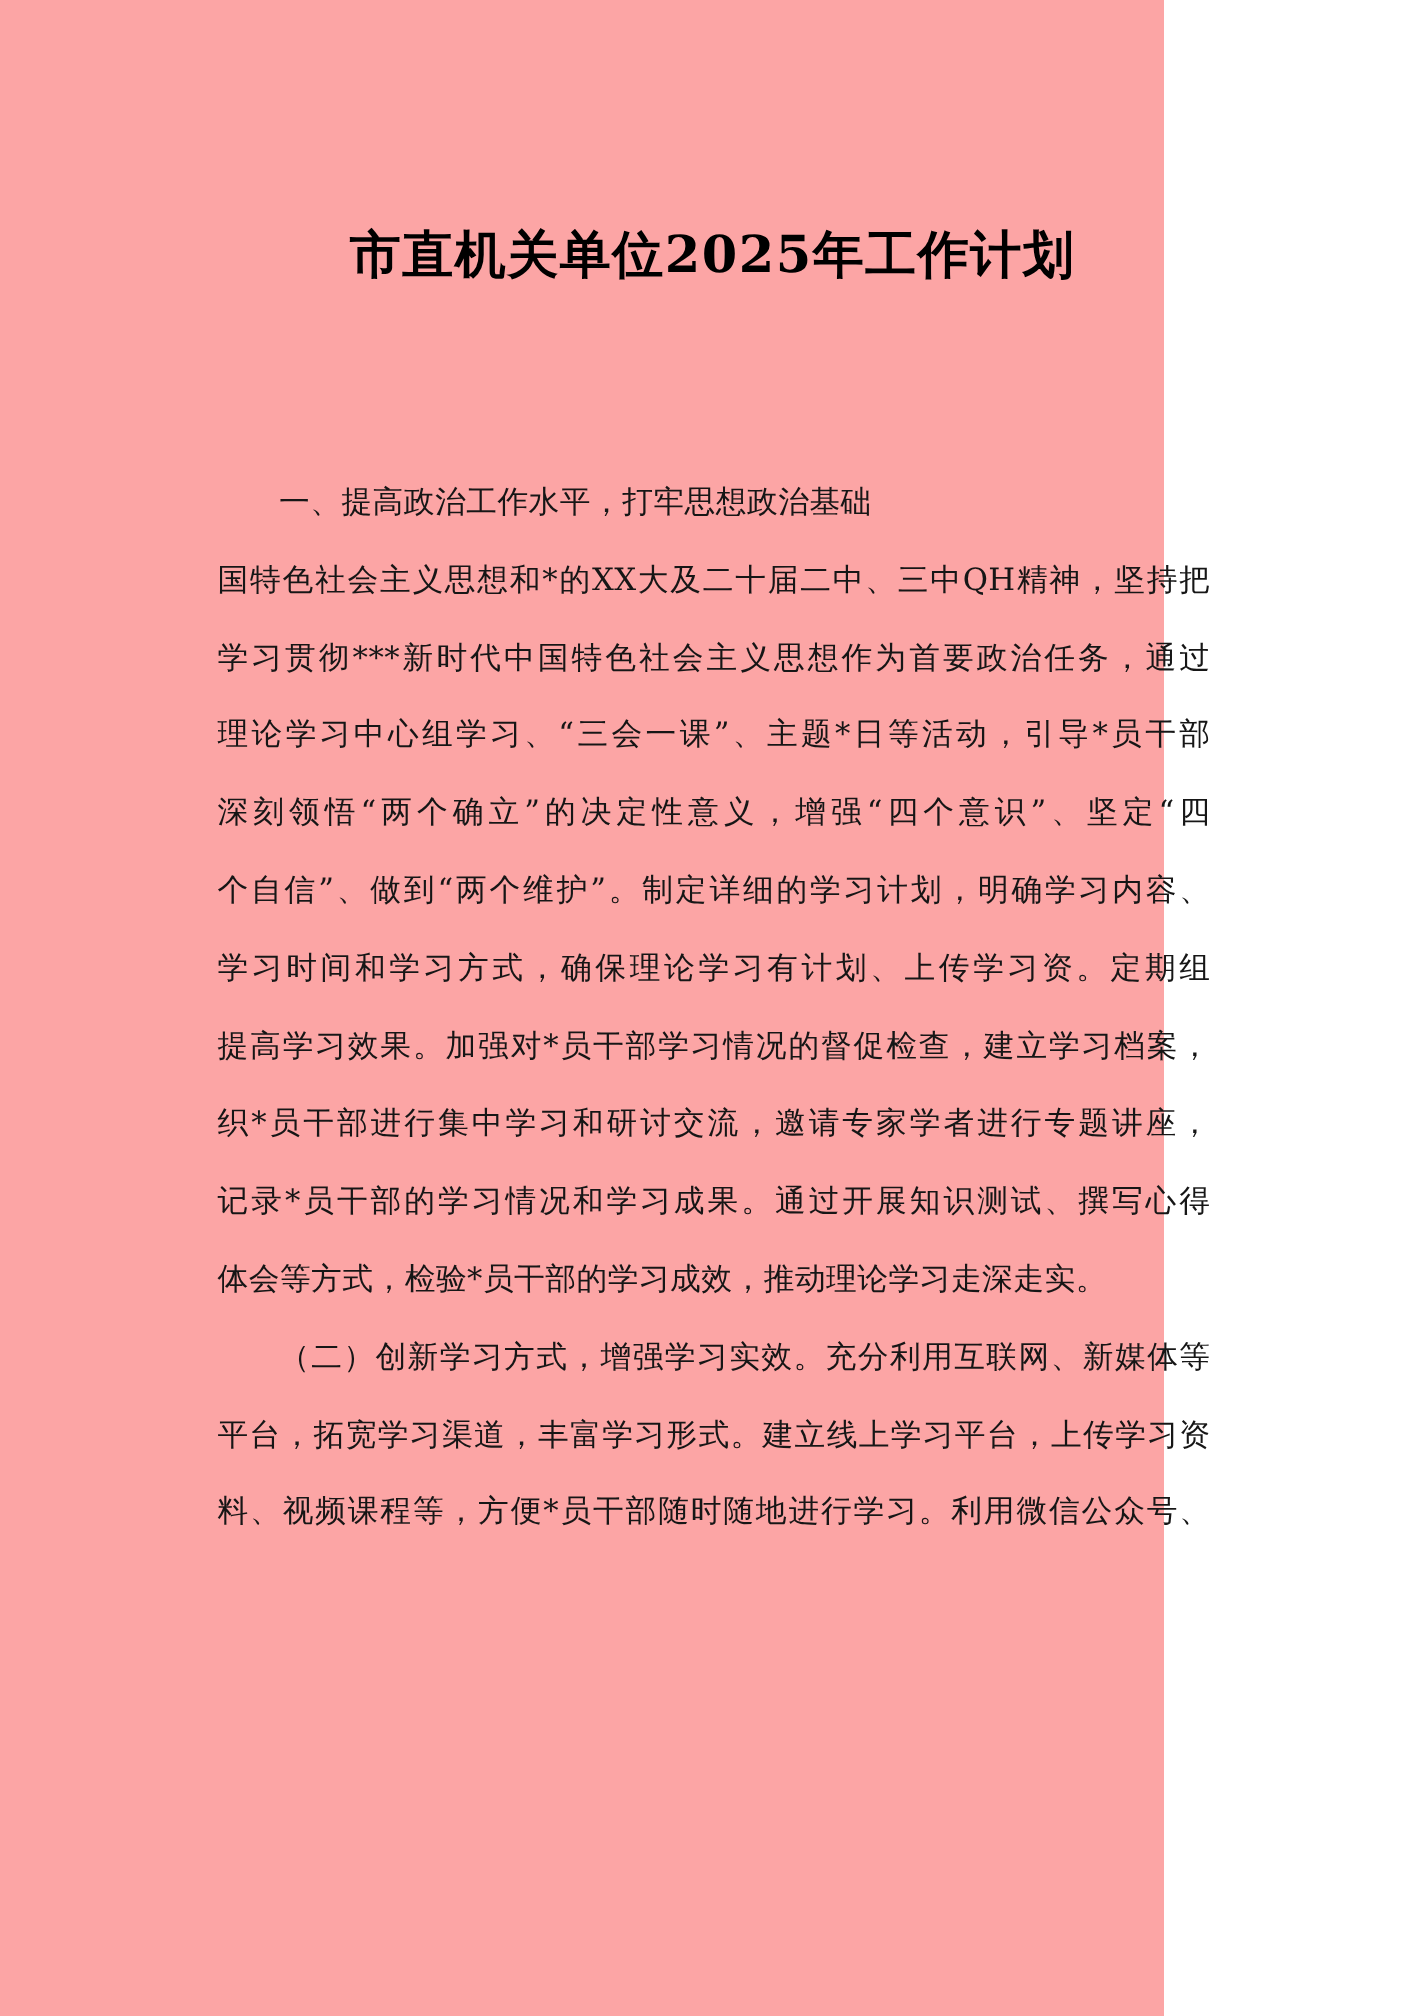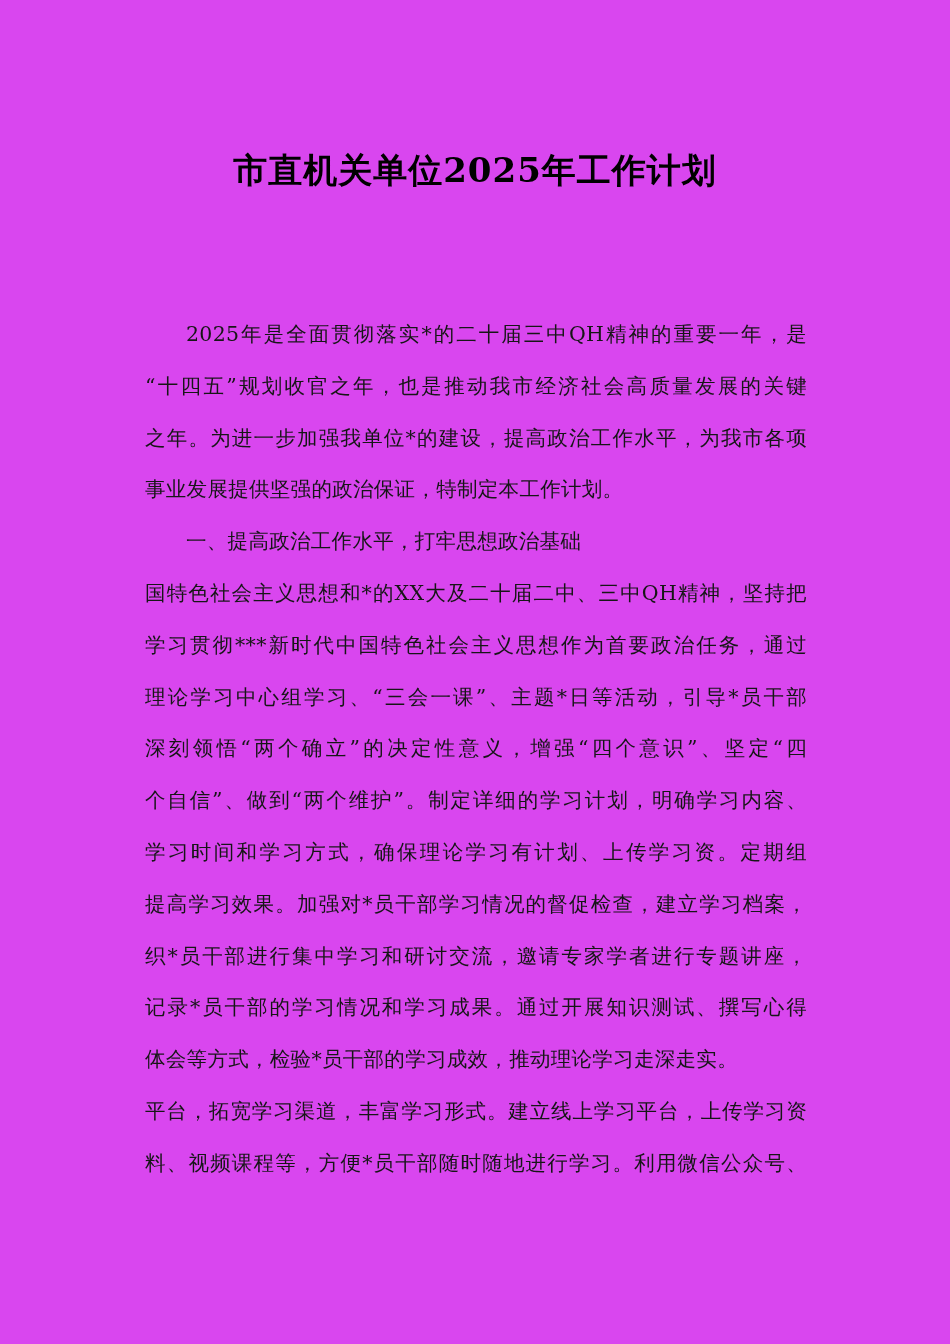--- a/index.html
+++ b/index.html
@@ -12,23 +12,23 @@
       height: 1344px;
       position: relative;
       overflow: hidden;
       color: #111111;
       font-family: "DejaVu Serif", "Liberation Serif", serif;
     }
     .page {
       position: absolute;
       left: 0;
       top: 0;
-      width: 950px;
+      width: 776px;
       height: 1344px;
-      background: #d946ef;
+      background: #fca5a5;
     }
     .doc-title {
       position: absolute;
       left: 0;
       top: 146px;
       width: 950px;
       text-align: center;
       font-size: 34px;
       line-height: 48px;
       font-weight: bold;
@@ -67,43 +67,38 @@
     }
   </style>
 </head>
 <body>
 
 <div class="page">
   <h1 class="doc-title">市直机关单位2025年工作计划</h1>
 
   <div class="doc-body">
 
-    <p class="para" style="text-indent:0">
-      <span class="line indent">2025年是全面贯彻落实*的二十届三中QH精神的重要一年，是</span>
-      <span class="line">“十四五”规划收官之年，也是推动我市经济社会高质量发展的关键</span>
-      <span class="line">之年。为进一步加强我单位*的建设，提高政治工作水平，为我市各项</span>
-      <span class="line last">事业发展提供坚强的政治保证，特制定本工作计划。</span>
-    </p>
 
     <p class="para" style="text-indent:0">
       <span class="line indent last">一、提高政治工作水平，打牢思想政治基础</span>
     </p>
 
     <p class="para" style="text-indent:0">
       <span class="line">国特色社会主义思想和*的XX大及二十届二中、三中QH精神，坚持把</span>
       <span class="line">学习贯彻***新时代中国特色社会主义思想作为首要政治任务，通过</span>
       <span class="line">理论学习中心组学习、“三会一课”、主题*日等活动，引导*员干部</span>
       <span class="line">深刻领悟“两个确立”的决定性意义，增强“四个意识”、坚定“四</span>
       <span class="line">个自信”、做到“两个维护”。制定详细的学习计划，明确学习内容、</span>
       <span class="line">学习时间和学习方式，确保理论学习有计划、上传学习资。定期组</span>
       <span class="line">提高学习效果。加强对*员干部学习情况的督促检查，建立学习档案，</span>
       <span class="line">织*员干部进行集中学习和研讨交流，邀请专家学者进行专题讲座，</span>
       <span class="line">记录*员干部的学习情况和学习成果。通过开展知识测试、撰写心得</span>
       <span class="line last">体会等方式，检验*员干部的学习成效，推动理论学习走深走实。</span>
     </p>
 
     <p class="para" style="text-indent:0">
+      <span class="line indent">（二）创新学习方式，增强学习实效。充分利用互联网、新媒体等</span>
       <span class="line">平台，拓宽学习渠道，丰富学习形式。建立线上学习平台，上传学习资</span>
       <span class="line">料、视频课程等，方便*员干部随时随地进行学习。利用微信公众号、</span>
     </p>
 
   </div>
 </div>
 
 </body></html>

